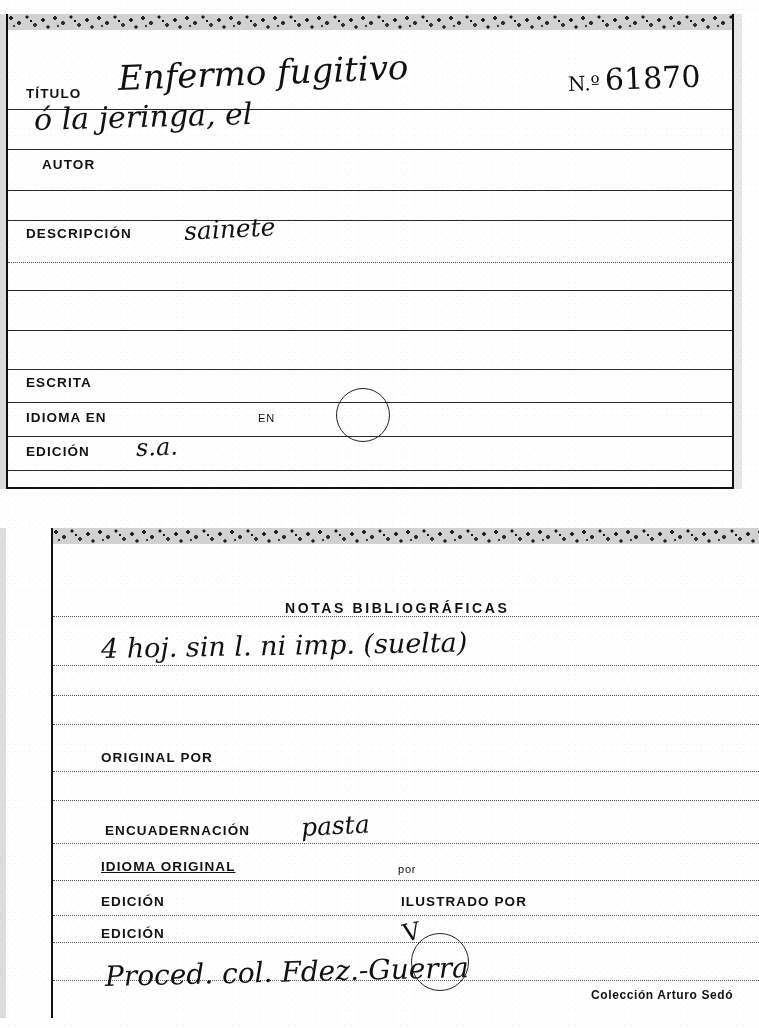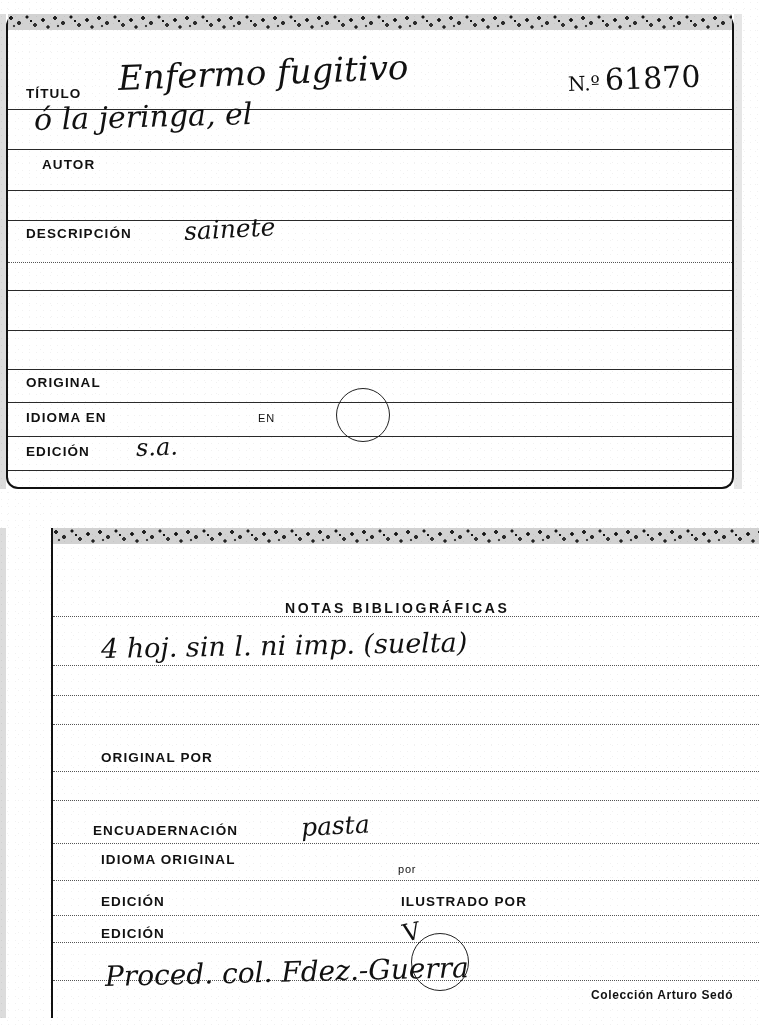--- a/index.html
+++ b/index.html
@@ -115,21 +115,21 @@
       radial-gradient(circle at 20% 30%, #000 0.5px, transparent 0.6px),
       radial-gradient(circle at 70% 80%, #000 0.5px, transparent 0.6px);
     background-size: 7px 7px, 11px 11px;
   }
 </style>
 </head>
 <body>
 
 <div class="scan">
 
-  <div class="card" style="left:6px; top:14px; width:728px; height:475px; border-left:2px solid #111; border-right:2px solid #111; border-bottom:2px solid #111;border-radius:12px;">
+  <div class="card" style="left:6px; top:14px; width:728px; height:475px; border-left:2px solid #111; border-right:2px solid #111; border-bottom:2px solid #111;">
 
     <div class="speckle" style="top:0;"></div>
 
     <div class="ruled" style="top:95px;"></div>
     <div class="ruled" style="top:135px;"></div>
     <div class="ruled" style="top:176px;"></div>
     <div class="ruled" style="top:206px;"></div>
     <div class="ruled dotted" style="top:248px;"></div>
     <div class="ruled" style="top:276px;"></div>
     <div class="ruled" style="top:316px;"></div>
@@ -137,21 +137,21 @@
     <div class="ruled" style="top:388px;"></div>
     <div class="ruled" style="top:422px;"></div>
     <div class="ruled" style="top:456px;"></div>
 
     <div class="label" style="left:18px; top:72px;">TÍTULO</div>
 
     <div class="label" style="left:18px; top:143px;margin-left:16px;">AUTOR</div>
 
     <div class="label" style="left:18px; top:212px;">DESCRIPCIÓN</div>
 
-    <div class="label" style="left:18px; top:361px;">ORIGINAL</div>
+    <div class="label" style="left:18px; top:361px;">ESCRITA</div>
 
     <div class="label" style="left:18px; top:396px;">IDIOMA EN</div>
 
     <div class="label small" style="left:250px; top:398px;">EN</div>
 
     <div class="label" style="left:18px; top:430px;">EDICIÓN</div>
 
     <div class="hand" style="left:110px; top:44px; font-size:34px; transform:rotate(-2.2deg);">Enfermo fugitivo</div>
 
     <div class="hand" style="left:560px; top:58px; font-size:20px; font-style:normal; transform:rotate(-2deg);">N.º</div>
@@ -182,23 +182,23 @@
     <div class="ruled dotted" style="top:387px;"></div>
     <div class="ruled dotted" style="top:414px;"></div>
     <div class="ruled dotted" style="top:452px;"></div>
 
     <div class="label wide" style="left:232px; top:72px;">NOTAS BIBLIOGRÁFICAS</div>
 
     <div class="hand" style="left:48px; top:105px; font-size:27px; transform:rotate(-1deg);">4 hoj. sin l. ni imp. (suelta)</div>
 
     <div class="label" style="left:48px; top:222px;">ORIGINAL POR</div>
 
-    <div class="label" style="left:40px; top:295px;text-align:right;">ENCUADERNACIÓN</div>
-
-    <div class="label" style="left:48px; top:324px;">IDIOMA ORIGINAL</div>
+    <div class="label" style="left:52px; top:295px;text-align:right;">ENCUADERNACIÓN</div>
+
+    <div class="label" style="left:48px; top:331px;text-decoration:underline;">IDIOMA ORIGINAL</div>
 
     <div class="label small" style="left:345px; top:335px;">por</div>
 
     <div class="label" style="left:48px; top:366px;">EDICIÓN</div>
 
     <div class="label" style="left:348px; top:366px;">ILUSTRADO POR</div>
 
     <div class="label" style="left:48px; top:398px;">EDICIÓN</div>
 
     <div class="hand" style="left:248px; top:285px; font-size:25px; transform:rotate(-3deg);">pasta</div>

